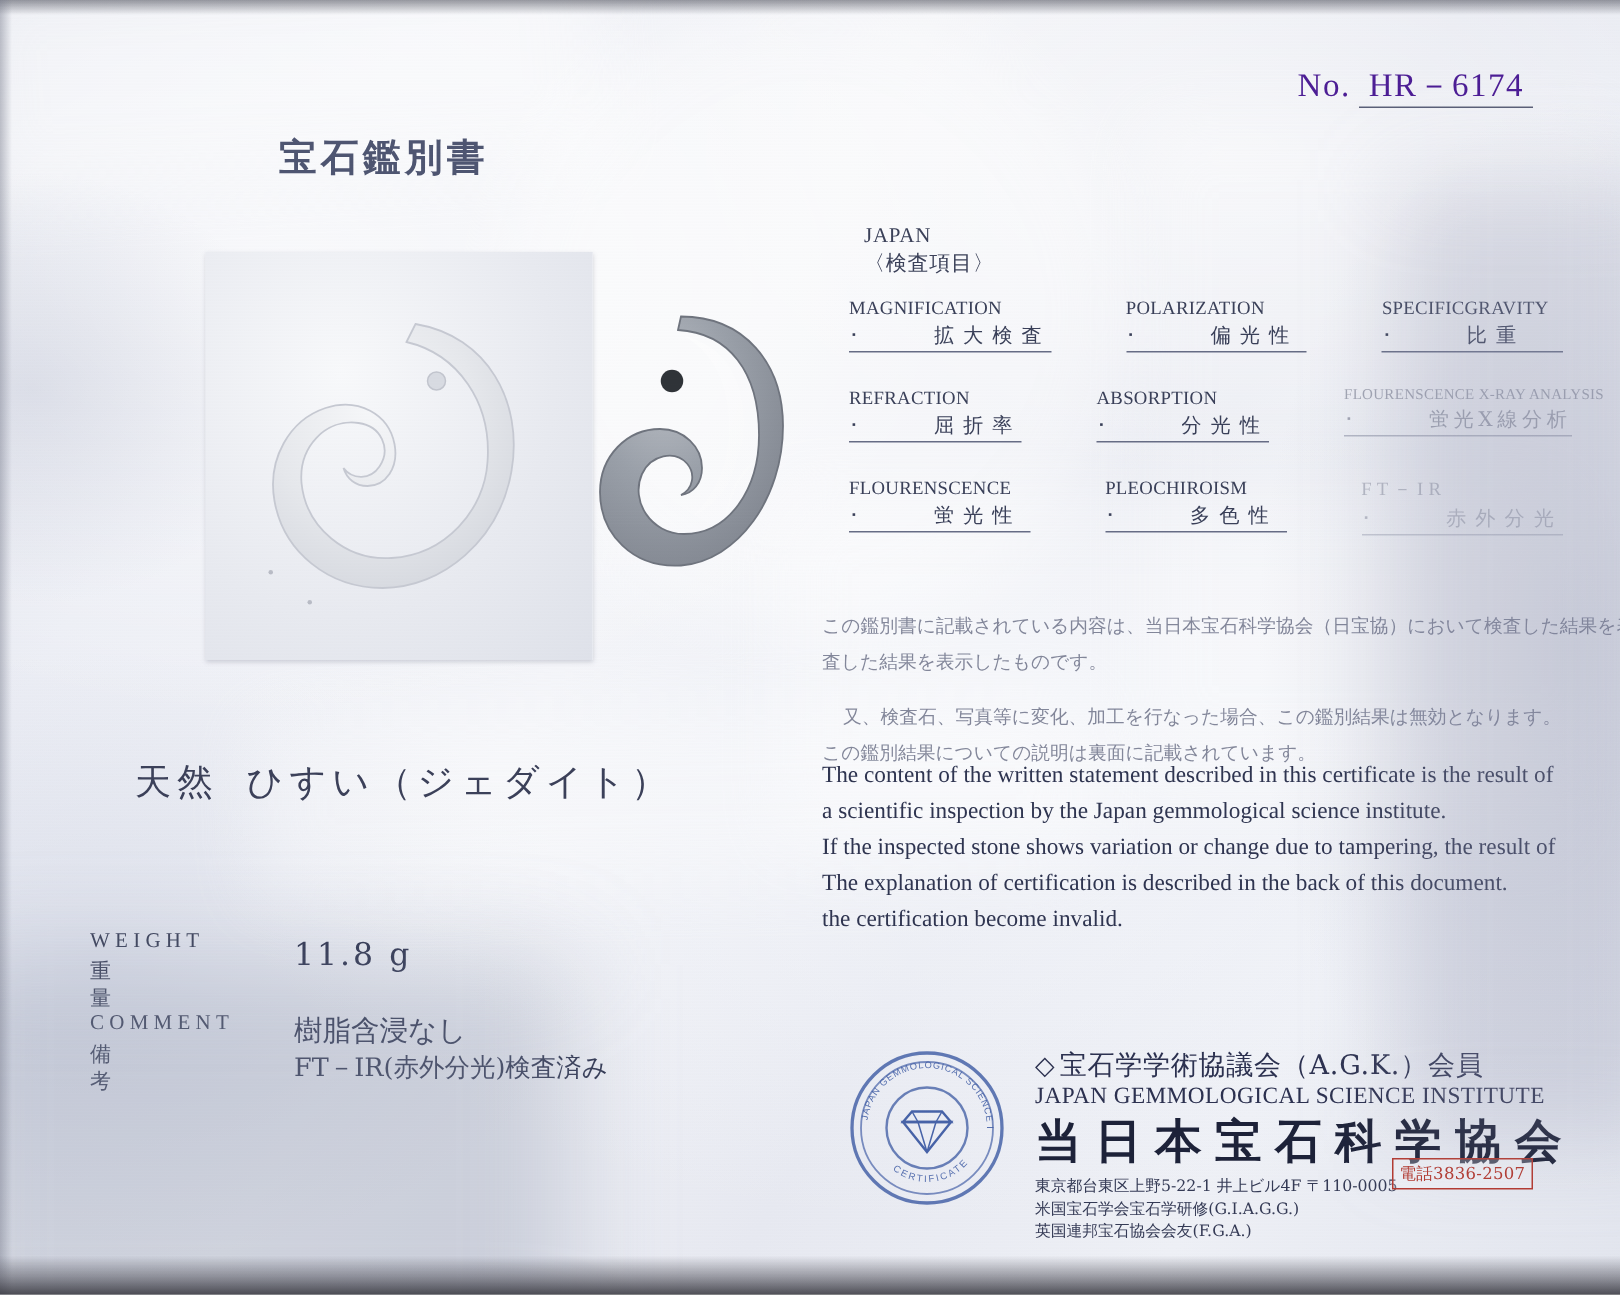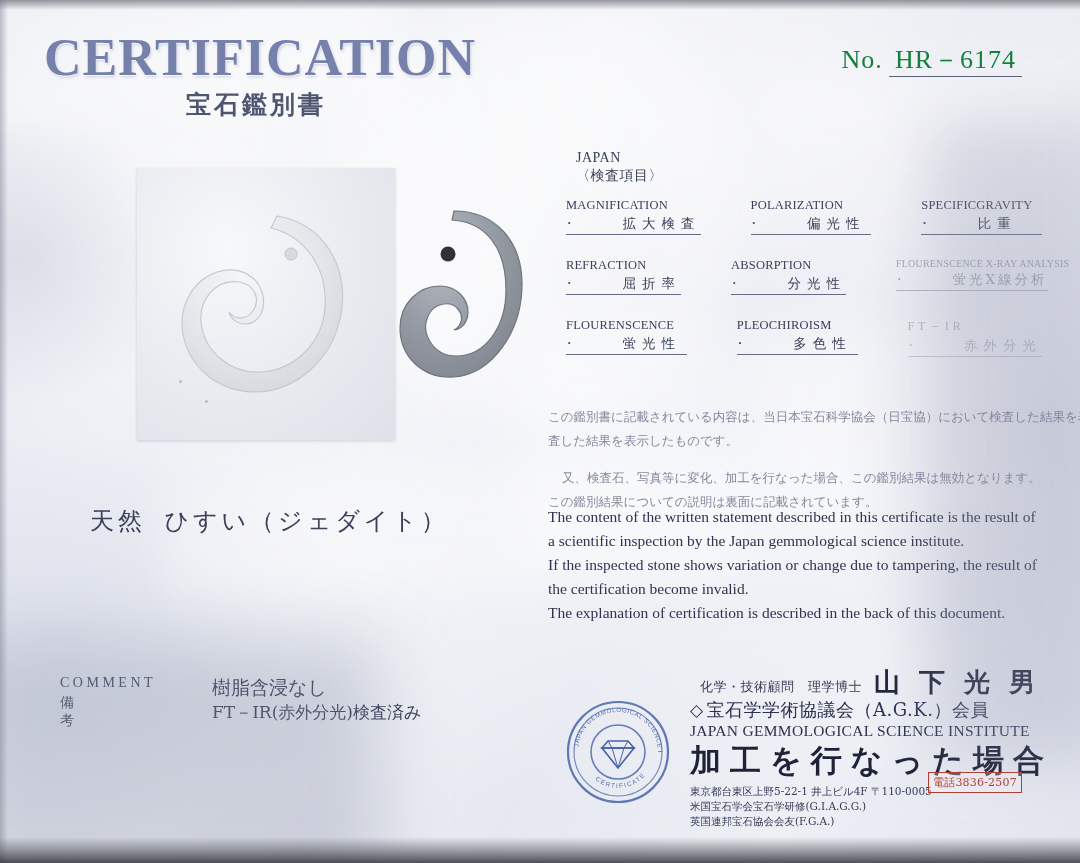--- a/index.html
+++ b/index.html
@@ -83,23 +83,23 @@
     left: 186px; top: 88px;
     font-size: 25px;
     letter-spacing: 3px;
     color: #4e5571;
     font-family: "DejaVu Serif", serif;
     font-weight: 600;
   }
   .cert-no {
     position: absolute;
     right: 58px; top: 42px;
-    font-size: 26px;
+    font-size: 22px;
     letter-spacing: 1px;
-    color: #15803d;
+    color: #4c1d95;
   }
   .cert-no .num {
     border-bottom: 1.5px solid #5a6078;
     padding: 0 6px 2px 6px;
     margin-left: 6px;
   }
 
   
   .photo-frame {
     position: absolute;
@@ -205,21 +205,20 @@
     position: absolute;
     left: 60px; top: 620px;
     display: flex;
     align-items: flex-start;
   }
   .comment-row {
     position: absolute;
     left: 60px; top: 675px;
     display: flex;
     align-items: flex-start;
-    gap: 16px;
   }
   .field-label {
     width: 128px;
   }
   .field-label .en {
     font-size: 14px;
     letter-spacing: 3.5px;
     color: #3a4059;
     display: block;
     white-space: nowrap;
@@ -344,21 +343,20 @@
 
   <div class="paper-base"></div>
   <div class="paper-tint"></div>
   <div class="glare g1"></div>
   <div class="glare g2"></div>
   <div class="glare g3"></div>
   <div class="glare g4"></div>
   <div class="glare g5"></div>
   <div class="softwash"></div>
 
-  <div class="cert-title">CERTIFICATION</div>
   <div class="cert-title-jp">宝石鑑別書</div>
   <div class="cert-no">
     <span>No.</span><span class="num">HR－6174</span>
   </div>
 
   <div class="photo-frame">
     <div class="photo-inner">
       <svg class="magatama-left" viewBox="0 0 176 186">
         <defs>
           <radialGradient id="pale" cx="40%" cy="32%" r="78%">
@@ -480,48 +478,51 @@
     <div>この鑑別書に記載されている内容は、当日本宝石科学協会（日宝協）において検査した結果を表示したものです。</div>
     <div>査した結果を表示したものです。</div>
     <div style="text-indent:14px;margin-top:12px;">又、検査石、写真等に変化、加工を行なった場合、この鑑別結果は無効となります。</div>
     <div>この鑑別結果についての説明は裏面に記載されています。</div>
   </div>
 
   <div class="en-statement">
     <div>The content of the written statement described in this certificate is the result of</div>
     <div>a scientific inspection by the Japan gemmological science institute.</div>
     <div>If the inspected stone shows variation or change due to tampering, the result of</div>
+    <div>The explanation of certification is described in the back of this document.</div>
     <div>the certification become invalid.</div>
-    <div>The explanation of certification is described in the back of this document.</div>
   </div>
 
   <div class="stone-name">天然 ひすい（ジェダイト）</div>
 
+  <div class="weight-row">
+    <div class="field-label">
+      <span class="en">WEIGHT</span>
+      <span class="jp" style="letter-spacing:40px;">重　　量</span>
+    </div>
+    <div class="field-value weight">11.8 g</div>
+  </div>
 
   <div class="comment-row">
     <div class="field-label">
       <span class="en">COMMENT</span>
       <span class="jp" style="letter-spacing:40px;">備　　考</span>
     </div>
     <div class="field-value">
       <span>樹脂含浸なし</span>
       <span class="l2">FT－IR(赤外分光)検査済み</span>
     </div>
   </div>
 
-  <div class="sig-row">
-    <span class="sig-title">化学・技術顧問　理学博士</span>
-    <span class="sig-name">山 下  光 男</span>
-  </div>
 
   <div class="agk-line">
     <span class="mark">◇</span><span>宝石学学術協議会（A.G.K.）会員</span>
   </div>
   <div class="jgsi-en">JAPAN GEMMOLOGICAL SCIENCE INSTITUTE</div>
-  <div class="jgsi-jp">加工を行なった場合</div>
+  <div class="jgsi-jp">当日本宝石科学協会</div>
   <div class="addr">
     <div>東京都台東区上野5-22-1 井上ビル4F 〒110-0005</div>
     <div>米国宝石学会宝石学研修(G.I.A.G.G.)</div>
     <div>英国連邦宝石協会会友(F.G.A.)</div>
   </div>
   <div class="tel-box">電話3836-2507</div>
 
   <div class="seal">
     <svg viewBox="0 0 104 104" width="104" height="104">
       <defs>

